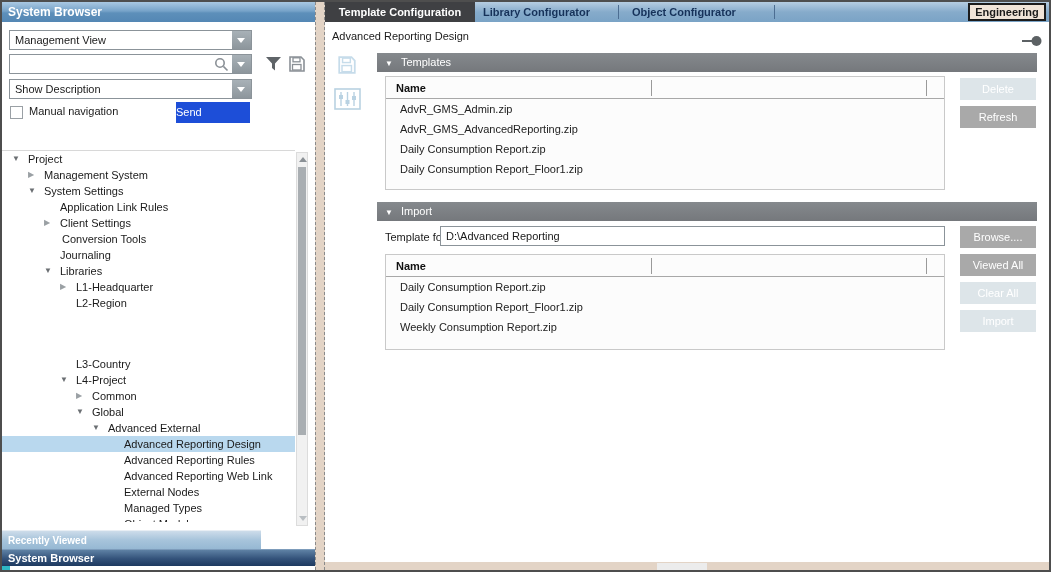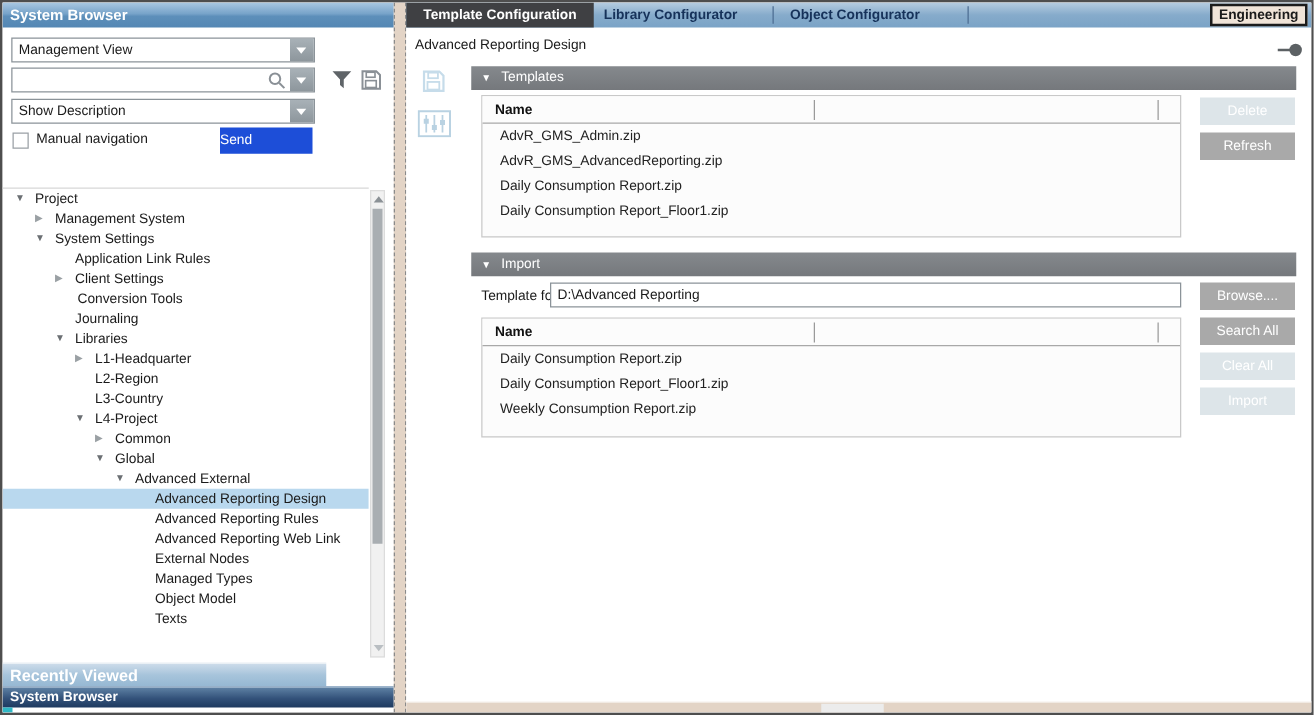--- a/index.html
+++ b/index.html
@@ -31,21 +31,21 @@
   .tree-row .arrow.collapsed { color:#9aa0a4; }
 
   .v-scrollbar { position:absolute; left:294px; top:150px; width:12px; height:374px; background:#f1f1f1; border:1px solid #dcdcdc; }
   .v-scrollbar .up, .v-scrollbar .down { position:absolute; left:2px; width:0; height:0; border-left:4px solid transparent; border-right:4px solid transparent; }
   .v-scrollbar .up { top:4px; border-bottom:5px solid #8b9196; }
   .v-scrollbar .down { bottom:4px; border-top:5px solid #b9bec2; }
   .v-scrollbar .thumb { position:absolute; left:1px; top:14px; width:8px; height:268px; background:#a9aeb2; }
 
   .recently-bar { position:absolute; left:0; top:528px; width:259px; height:19px;
     background:linear-gradient(180deg,#cddcea 0%,#a7c4db 50%,#96b8d3 100%);
-    color:#fff; font-size:13px; font-weight:bold; line-height:19px; padding-left:6px; border-top:1px solid #e8eef4; }
+    color:#fff; font-size:10px; font-weight:bold; line-height:19px; padding-left:6px; border-top:1px solid #e8eef4; }
   .sysbrowser-bar { position:absolute; left:0; top:547px; width:313px; height:17px;
     background:linear-gradient(180deg,#5e81a4 0%,#33527a 55%,#1e3a60 100%);
     color:#fff; font-size:11px; font-weight:bold; line-height:17px; padding-left:6px; border-top:1px solid #7d9cbb; }
   .teal-corner { position:absolute; left:0; top:564px; width:8px; height:4px; background:#2fb8c5; }
 
   
   .splitter { position:absolute; left:313px; top:0; width:10px; height:568px; background:#e3d4c6;
     border-left:1px dashed #8a8a8a; border-right:1px dashed #8a8a8a; }
 
   
@@ -159,21 +159,21 @@
           <span class="tree-label">Libraries</span>
         </div>
         <div class="tree-row" style="padding-left: 58px;">
           <span class="arrow collapsed">▶</span>
           <span class="tree-label">L1-Headquarter</span>
         </div>
         <div class="tree-row" style="padding-left: 58px;">
           <span class="arrow none"></span>
           <span class="tree-label">L2-Region</span>
         </div>
-        <div class="tree-row" style="padding-left: 58px;">
+        <div class="tree-row" style="padding-left: 58px; margin-top: 45px;">
           <span class="arrow none"></span>
           <span class="tree-label">L3-Country</span>
         </div>
         <div class="tree-row" style="padding-left: 58px;">
           <span class="arrow expanded">▼</span>
           <span class="tree-label">L4-Project</span>
         </div>
         <div class="tree-row" style="padding-left: 74px;">
           <span class="arrow collapsed">▶</span>
           <span class="tree-label">Common</span>
@@ -299,21 +299,21 @@
         <span class="col-sep" style="left:265px;"></span>
         <span class="col-sep" style="left:540px;"></span>
       </div>
       <div>
 
       <div class="tbl-row"><span>Daily Consumption Report.zip</span></div>
           <div class="tbl-row"><span>Daily Consumption Report_Floor1.zip</span></div>
           <div class="tbl-row"><span>Weekly Consumption Report.zip</span></div>
         </div>
     </div>
-    <div class="btn enabled" style="left:635px; top:252px;">Search All</div>
+    <div class="btn enabled" style="left:635px; top:252px;">Viewed All</div>
     <div class="btn disabled" style="left:635px; top:280px;">Clear All</div>
     <div class="btn disabled" style="left:635px; top:308px;">Import</div>
 
     <div class="h-strip">
       <span class="thumb"></span>
     </div>
   </div>
 
 </div>
 

